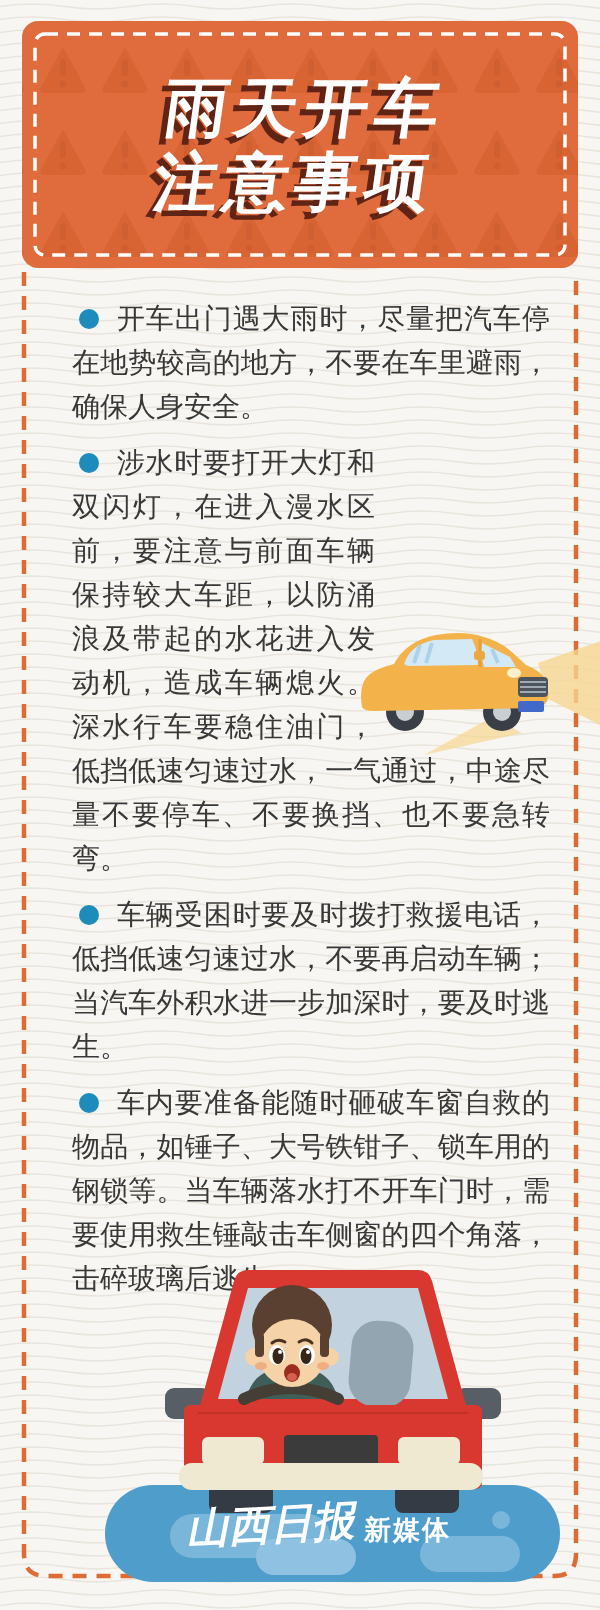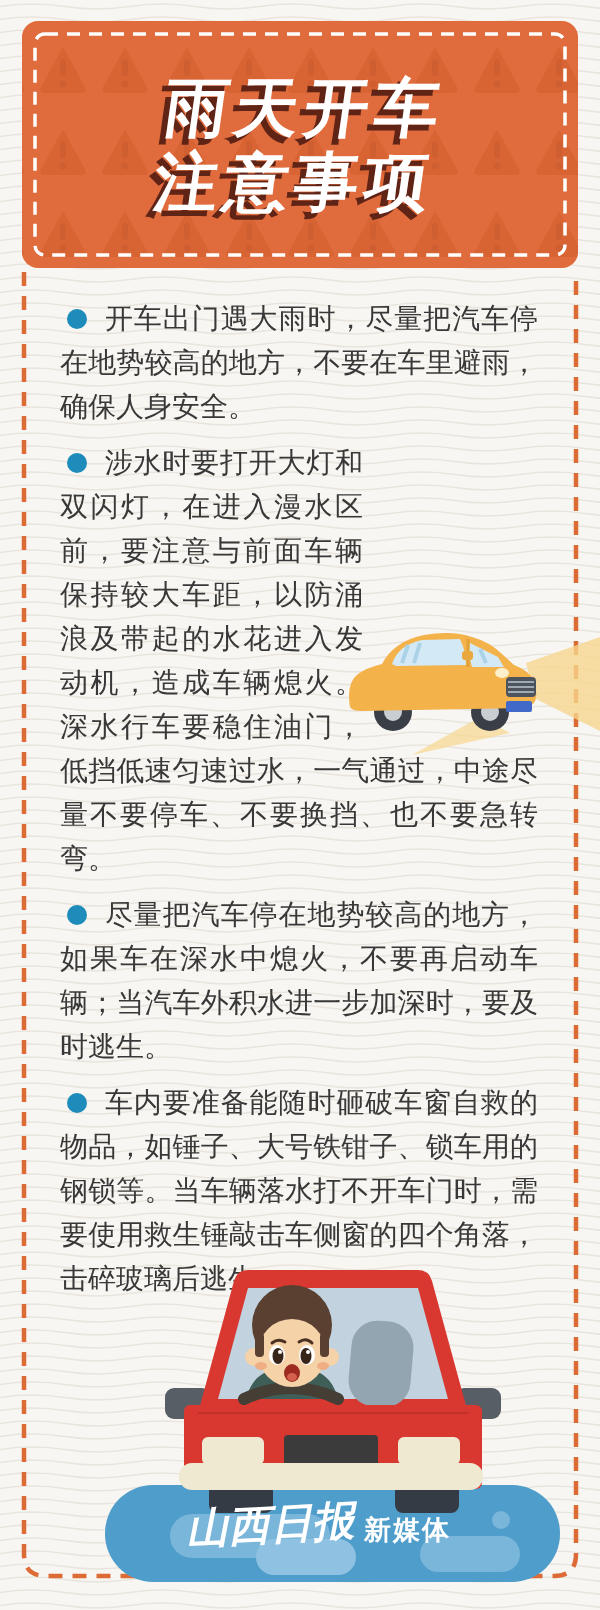--- a/index.html
+++ b/index.html
@@ -11,21 +11,21 @@
 
   .header{position:absolute;left:22px;top:21px;width:556px;height:247px;
           background:#e06b3c;border-radius:16px;z-index:3;overflow:hidden;}
   .header-pattern{position:absolute;left:0;top:0;}
   .title{position:absolute;left:0;top:0;right:0;bottom:0;
          display:flex;flex-direction:column;align-items:center;justify-content:center;
          transform:skewX(-8deg);color:#ffffff;font-weight:bold;
          font-size:64px;letter-spacing:6px;line-height:74px;
          text-shadow:-6px 6px 0 #5f2416;}
 
-  .content{position:absolute;left:60px;top:297px;width:478px;z-index:2;}
+  .content{position:absolute;left:72px;top:297px;width:478px;z-index:2;}
   .tip{margin:0 0 12px 0;font-size:28px;line-height:44px;color:#383838;
        text-align:justify;text-indent:7px;}
   .bullet{display:inline-block;width:20px;height:20px;border-radius:50%;
           background:#1e8cba;margin-right:17px;vertical-align:-1px;}
   .car-float{float:right;width:175px;height:172px;margin-top:134px;position:relative;}
   .car-float svg{position:absolute;right:-62px;top:16px;}
 
   .footer-art{position:absolute;left:0;top:1265px;width:600px;height:345px;z-index:2;}
   .footer-art svg{position:absolute;left:0;top:0;}
   .brand{position:absolute;left:186px;top:232px;display:flex;align-items:baseline;
@@ -97,21 +97,21 @@
           <rect x="132" y="60" width="11" height="9" rx="3" fill="#eaa83f"></rect>
           <rect x="176" y="86" width="30" height="20" rx="4" fill="#4e545c"></rect>
           <path d="M178,91 H204 M178,96 H204 M178,101 H204" stroke="#9fabb4" stroke-width="2"></path>
           <ellipse cx="172" cy="82" rx="7" ry="5" fill="#fdf0cd"></ellipse>
           <rect x="176" y="110" width="26" height="11" rx="2" fill="#4169c9"></rect>
         </svg>
       </span><span class="bullet"></span><span>涉水时要打开大灯和双闪灯，在进入漫水区前，要注意与前面车辆保持较大车距，以防涌浪及带起的水花进入发动机，造成车辆熄火。深水行车要稳住油门，低挡低速匀速过水，一气通过，中途尽量不要停车、不要换挡、也不要急转弯。</span>
     </p>
 
     <p class="tip">
-      <span class="bullet"></span><span>尽量把汽车停在地势较高的地方，如果车在深水中熄火，不要再启动车辆；当汽车外积水进一步加深时，要及时逃生。</span>
+      <span class="bullet"></span><span>车辆受困时要及时拨打救援电话，低挡低速匀速过水，不要再启动车辆；当汽车外积水进一步加深时，要及时逃生。</span>
     </p>
 
     <p class="tip">
       <span class="bullet"></span><span>车内要准备能随时砸破车窗自救的物品，如锤子、大号铁钳子、锁车用的钢锁等。当车辆落水打不开车门时，需要使用救生锤敲击车侧窗的四个角落，击碎玻璃后逃生。</span>
     </p>
   </div>
 
   <div class="footer-art">
     <svg width="600" height="345" viewBox="0 0 600 345" aria-hidden="true">
       <rect x="105" y="220" width="455" height="97" rx="48" fill="#4f9dca"></rect>

